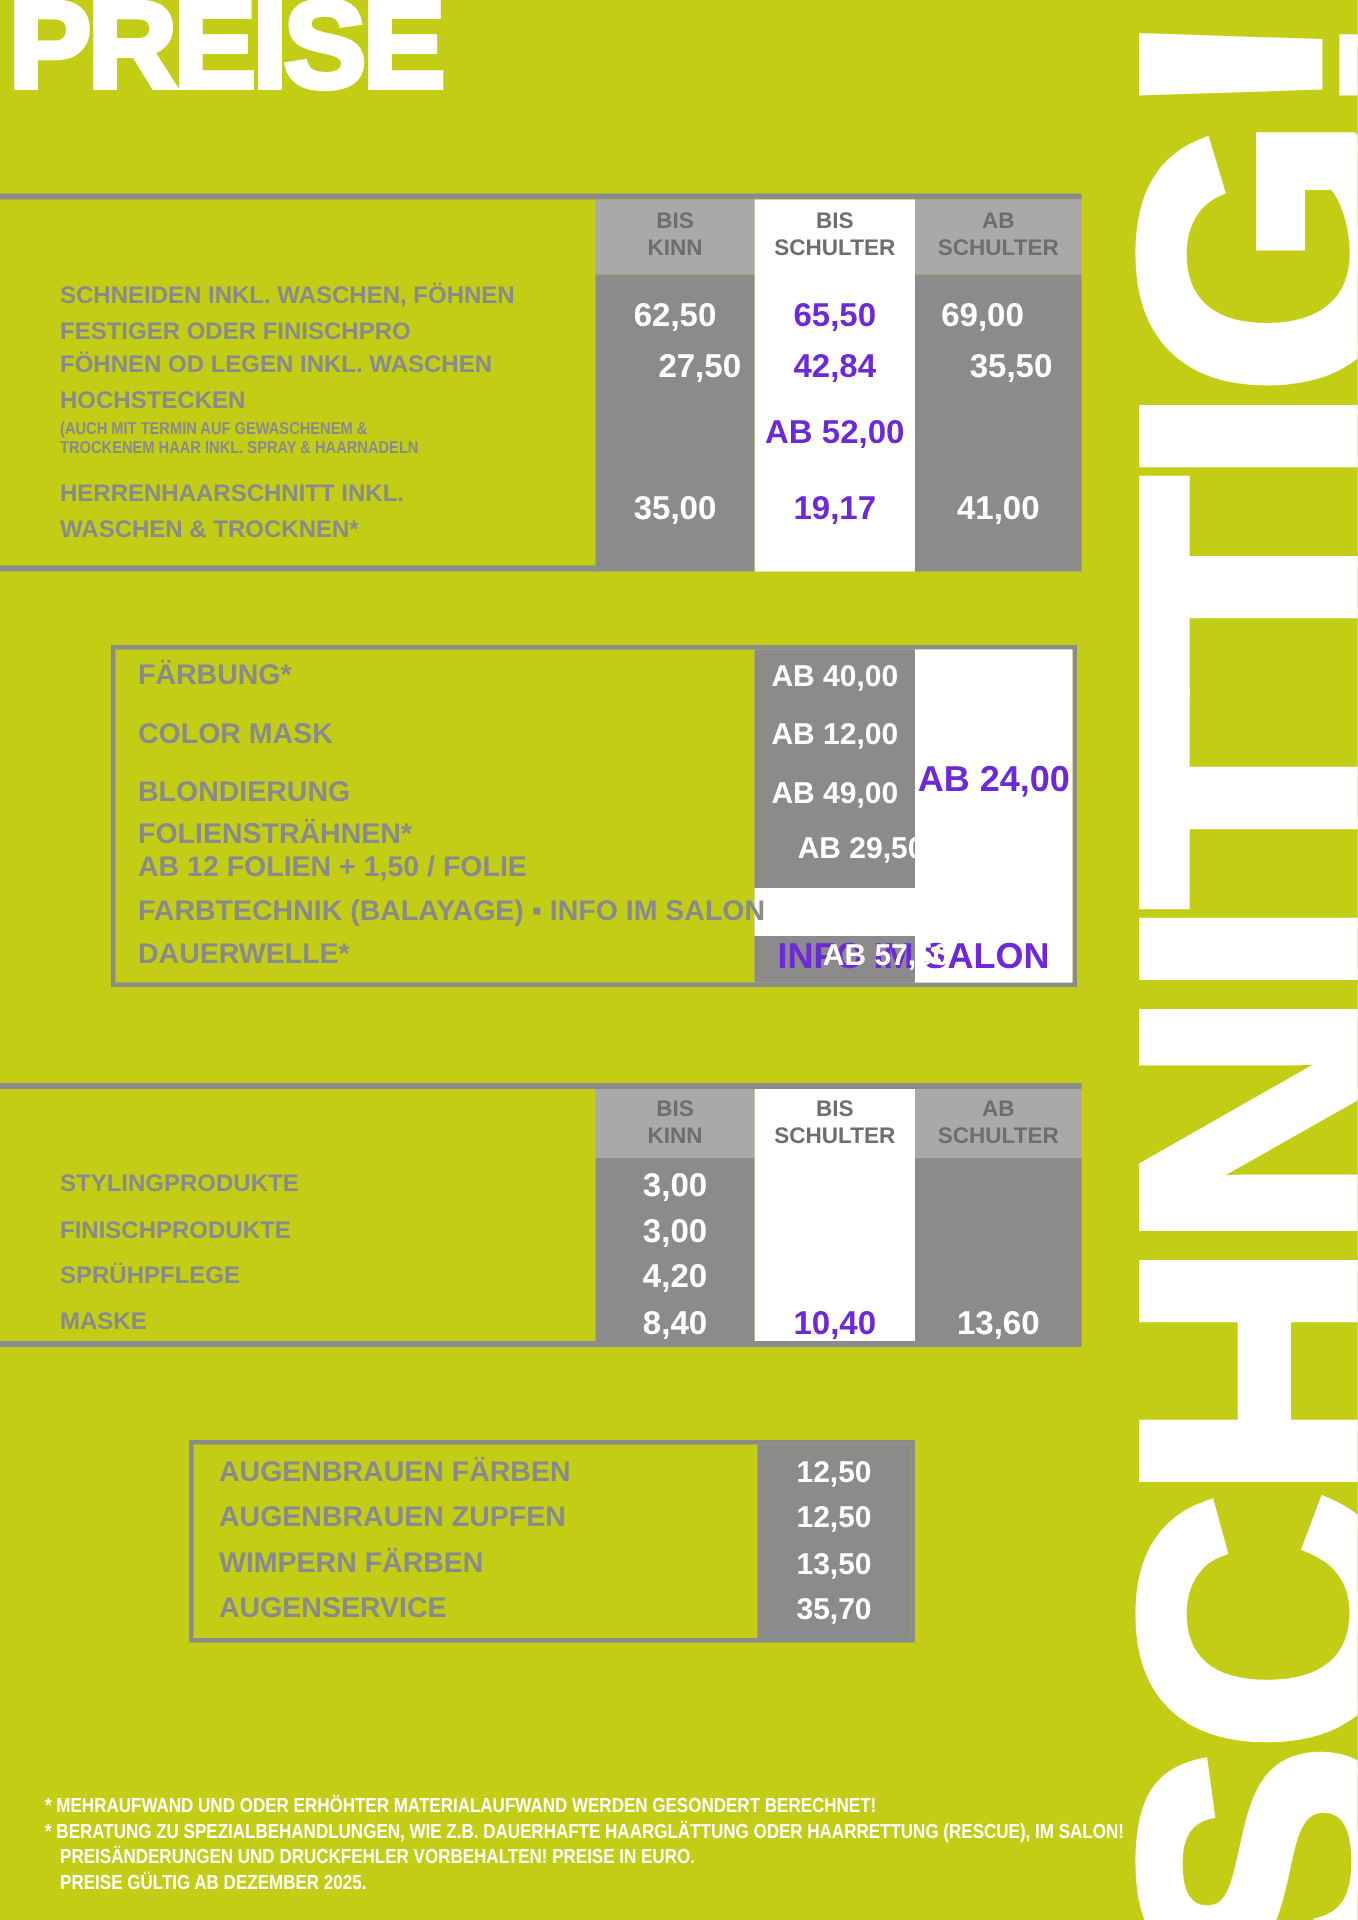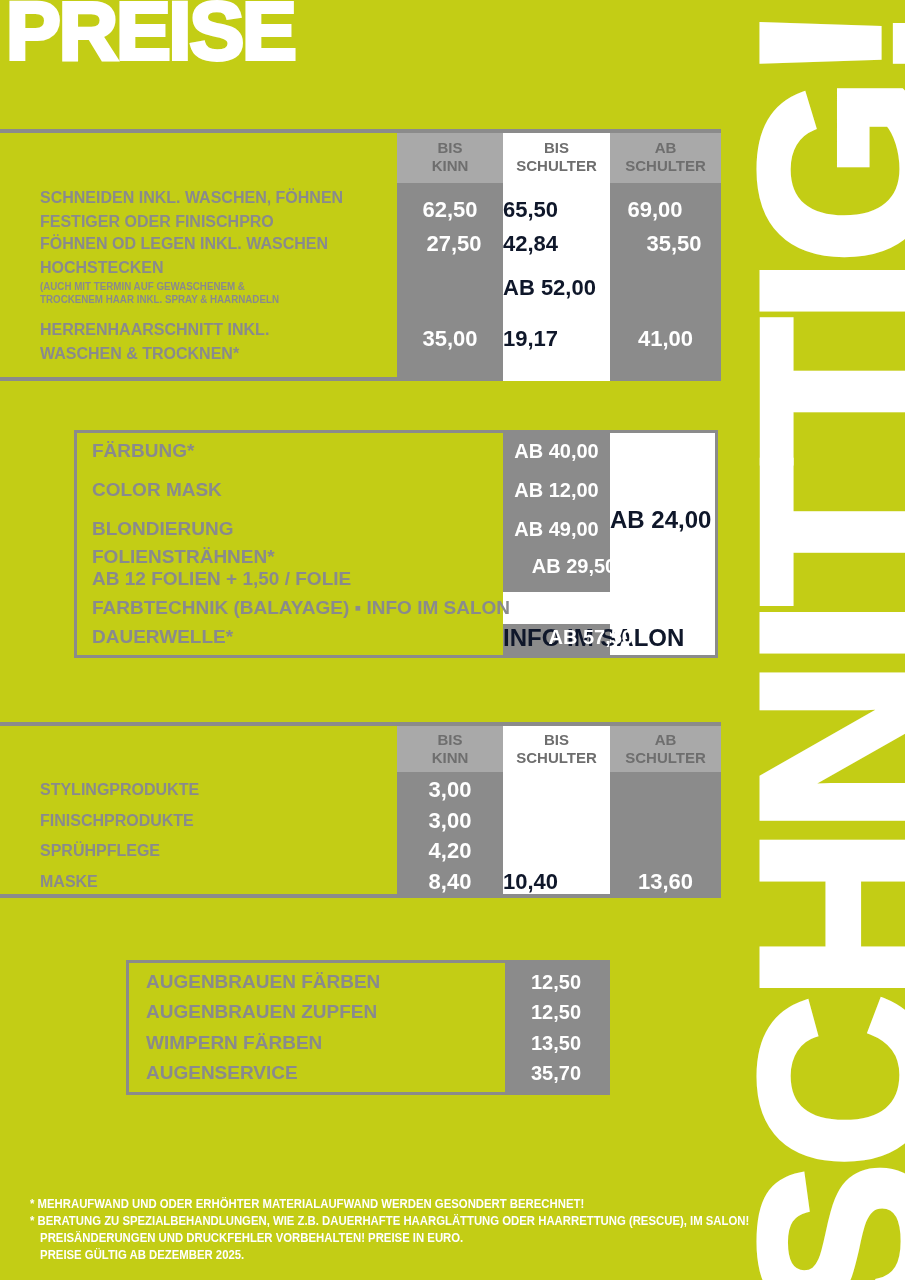--- a/index.html
+++ b/index.html
@@ -44,21 +44,21 @@
   }
   .box-label{left:92px;font-size:19px;line-height:22px;}
   .eye-label{left:146px;font-size:19px;line-height:22px;}
   .note{
     position:absolute;left:40px;
     font-size:11.5px;line-height:13px;font-weight:700;color:#898a8d;
     transform:scaleX(0.85);transform-origin:left top;white-space:nowrap;
   }
   
   .pw{position:absolute;text-align:center;font-size:22px;line-height:24px;font-weight:700;color:#ffffff;}
-  .pg{position:absolute;text-align:left;font-size:22px;line-height:24px;font-weight:700;color:#0f172a;}
+  .pg{position:absolute;text-align:center;font-size:22px;line-height:24px;font-weight:700;color:#6d28d9;}
   .pw-s{font-size:20px;}
   .pg-s{font-size:24px;margin-top:30px;}
   
   .gbox{position:absolute;border:3px solid #8b8b8b;box-sizing:border-box;}
   
   .footer{
     position:absolute;left:30px;top:1195px;
     font-size:13.5px;line-height:17px;font-weight:700;color:#ffffff;
     transform:scaleX(0.84);transform-origin:left top;
     white-space:nowrap;
@@ -97,21 +97,21 @@
 
   <div class="label" style="top:186px;">
     <div>SCHNEIDEN INKL. WASCHEN, FÖHNEN</div>
     <div>FESTIGER ODER FINISCHPRO</div>
   </div>
   <div class="pw" style="left:397px;top:198px;width:106px;">62,50</div>
   <div class="pg" style="left:503px;top:198px;width:107px;">65,50</div>
   <div class="pw" style="left:610px;top:198px;width:90px;">69,00</div>
 
   <div class="label" style="top:232px;">FÖHNEN OD LEGEN INKL. WASCHEN</div>
-  <div class="pw" style="left:401px;top:232px;width:106px;">27,50</div>
+  <div class="pw" style="left:388px;top:232px;width:106px;text-align:right;">27,50</div>
   <div class="pg" style="left:503px;top:232px;width:107px;">42,84</div>
   <div class="pw" style="left:610px;top:232px;width:128px;">35,50</div>
 
   <div class="label" style="top:256px;">HOCHSTECKEN</div>
   <div class="note" style="top:280px;">
     <div>(AUCH MIT TERMIN AUF GEWASCHENEM &amp;</div>
     <div>TROCKENEM HAAR INKL. SPRAY &amp; HAARNADELN</div>
   </div>
   <div class="pg" style="left:503px;top:276px;width:107px;">AB 52,00</div>
 

